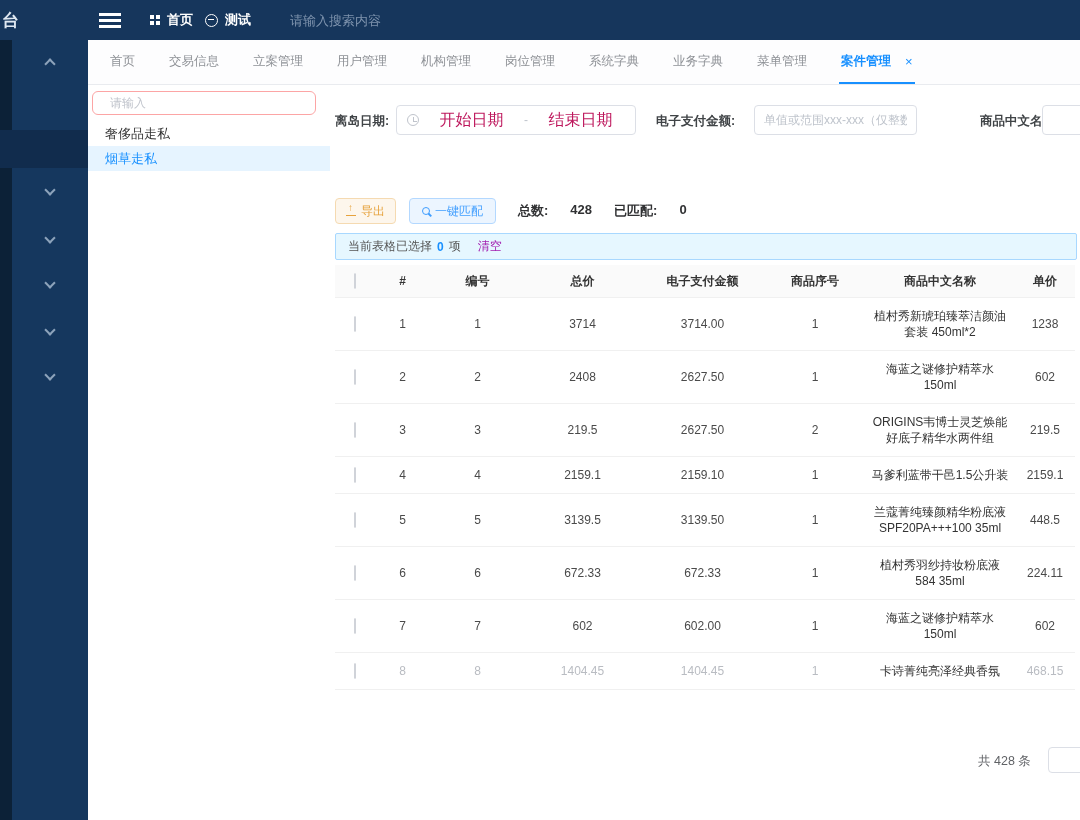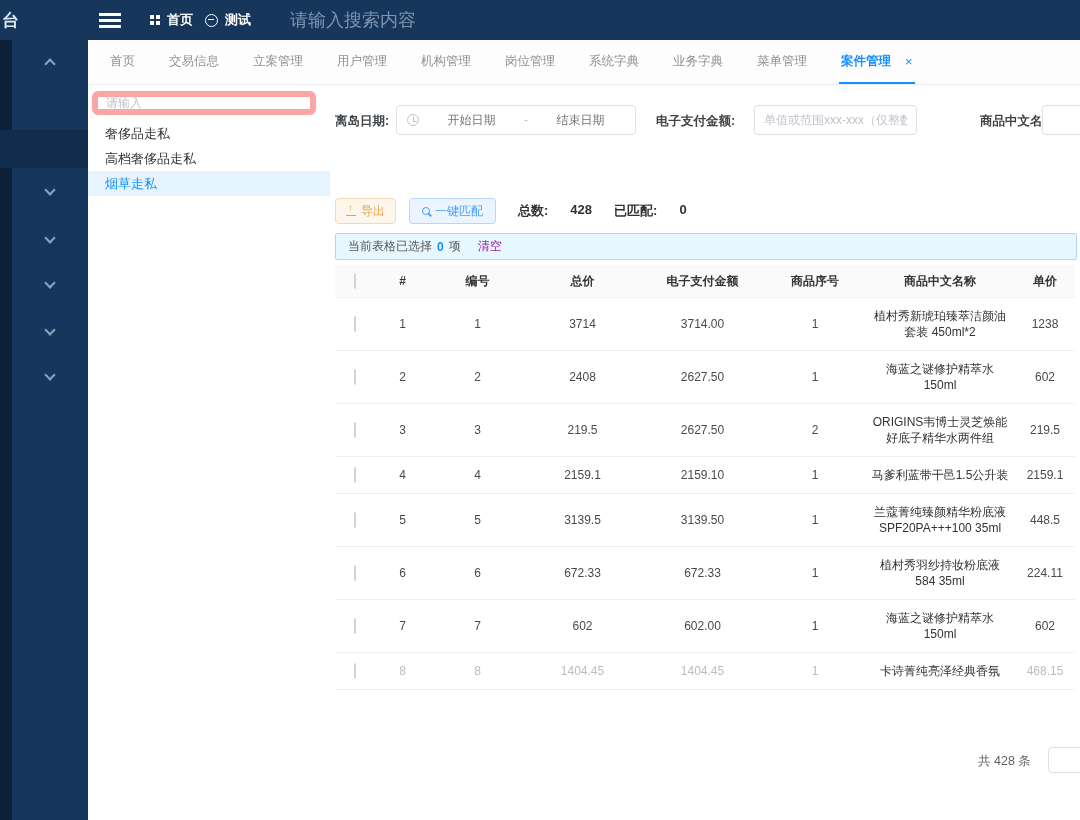--- a/index.html
+++ b/index.html
@@ -11,21 +11,21 @@
   #logo { position:absolute; left:2px; top:9px; color:#dfe8f2; font-size:17px; font-weight:bold; }
   .hb-ic { position:absolute; left:99px; top:13px; width:22px; height:2.5px; background:#fff; box-shadow:0 6px 0 #fff, 0 12px 0 #fff; cursor:pointer; }
   .tb-item { display:flex; align-items:center; gap:7px; color:#fff; font-size:13px; font-weight:bold; cursor:pointer; }
   #tb-home { position:absolute; left:150px; top:0; height:40px; }
   #tb-test { position:absolute; left:205px; top:0; height:40px; }
   .grid-ic { width:10px; height:10px; position:relative; }
   .grid-ic::before { content:""; position:absolute; left:0; top:0; width:4px; height:4px; background:#fff; box-shadow:6px 0 0 #fff, 0 6px 0 #fff, 6px 6px 0 #fff; }
   .mc-ic { width:13px; height:13px; border:1.5px solid #fff; border-radius:50%; position:relative; }
   .mc-ic::after { content:""; position:absolute; left:2px; top:4px; width:6px; height:1.5px; background:#fff; }
   #tb-search { position:absolute; left:290px; top:0; height:40px; display:flex; align-items:center; }
-  #tb-search input { background:transparent; border:none; outline:none; color:#e8eef5; font-size:18px; width:220px; font-family:inherit; }
+  #tb-search input { background:transparent; border:none; outline:none; color:#e8eef5; font-size:13px; width:220px; font-family:inherit; }
   #tb-search input::placeholder { color:#7f94ae; }
 
   
   #side-strip { position:absolute; left:0; top:40px; width:12px; height:780px; background:#0c2137; }
   #sidebar { position:absolute; left:12px; top:40px; width:76px; height:780px; background:#15375e; }
   #sb-selected { position:absolute; left:-12px; top:90px; width:88px; height:38px; background:#112c4d; }
   .chev { position:absolute; left:34px; width:8px; height:8px; border-right:2px solid #8da3bb; border-bottom:2px solid #8da3bb; cursor:pointer; }
   .chev.down { transform:rotate(45deg); }
   .chev.up   { transform:rotate(-135deg); }
 
@@ -33,35 +33,35 @@
   #content { position:absolute; left:88px; top:40px; width:992px; height:780px; background:#fff; overflow:hidden; }
 
   
   #tabbar { height:45px; border-bottom:1px solid #e9ebef; display:flex; align-items:stretch; padding-left:20px; gap:30px; background:#fdfdfe; }
   .tab { display:flex; align-items:center; gap:6px; font-size:12.5px; color:#8e9196; cursor:pointer; border-bottom:2px solid transparent; padding:0 2px; white-space:nowrap; }
   .tab.active { color:#1890ff; border-bottom-color:#1890ff; font-weight:bold;gap:14px; }
   .tab .close-x { font-size:13px; color:#1890ff; font-weight:normal; }
 
   
   #tree-panel { position:absolute; left:0; top:45px; width:242px; height:735px; }
-  #tree-search { position:absolute; left:4px; top:6px; width:224px; height:24px; border:6px solid #fca5a5; border-radius:6px; padding:0 8px; font-size:12px; color:#333; outline:none; font-family:inherit; }
+  #tree-search { position:absolute; left:4px; top:6px; width:224px; height:24px; border:1px solid #fca5a5; border-radius:6px; padding:0 17px; font-size:12px; color:#333; outline:none; font-family:inherit; }
   #tree-search::placeholder { color:#c0c4cc; }
   #tree-list { position:absolute; left:0; top:36px; width:242px; }
   .tree-item { height:25px; line-height:25px; padding-left:17px; font-size:13px; color:#333; cursor:pointer; white-space:nowrap; }
   .tree-item.selected { background:#e6f4ff; color:#1890ff; }
 
   
   #main-panel { position:absolute; left:242px; top:45px; width:750px; height:735px; overflow:hidden; }
   .flabel { font-size:12.5px; color:#404447; font-weight:bold; white-space:nowrap; }
   #filter-row { position:absolute; left:0; top:20px; width:750px; height:32px; }
   #date-label { position:absolute; left:5px; top:8px; }
   #date-box { position:absolute; left:66px; top:0; width:240px; height:30px; border:1px solid #dcdfe6; border-radius:4px; display:flex; align-items:center; padding:0 10px; gap:8px; background:#fff; cursor:text; }
   .clock-ic { width:12px; height:12px; border:1px solid #c0c4cc; border-radius:50%; position:relative; flex:none; }
   .clock-ic::after { content:""; position:absolute; left:5px; top:2px; width:3px; height:4px; border-left:1px solid #c0c4cc; border-bottom:1px solid #c0c4cc; }
-  .date-ph { font-size:12px; color:#737373; flex:1; text-align:center; }
+  .date-ph { font-size:16px; color:#be185d; flex:1; text-align:center; }
   .date-sep { font-size:12px; color:#bfc4cc; }
   #pay-label { position:absolute; left:326px; top:8px; }
   #pay-input { position:absolute; left:424px; top:0; width:163px; height:30px; border:1px solid #dcdfe6; border-radius:4px; padding:0 9px; font-size:12px; outline:none; font-family:inherit; }
   #pay-input::placeholder { color:#bfc4cc; }
   #prod-label { position:absolute; left:650px; top:8px; }
   #prod-input { position:absolute; left:712px; top:0; width:70px; height:30px; border:1px solid #dcdfe6; border-radius:4px; padding:0 9px; font-size:12px; outline:none; font-family:inherit; }
 
   
   #toolbar { position:absolute; left:0; top:112px; width:750px; height:28px; display:flex; align-items:center; }
   #btn-export { margin-left:5px; height:26px; padding:0 10px; background:#fdf6ec; border:1px solid #f5dab1; border-radius:4px; color:#e6a23c; font-size:12px; display:flex; align-items:center; gap:5px; cursor:pointer; font-family:inherit; }
@@ -156,21 +156,20 @@
       <div class="tab active">
         <span>案件管理</span>
         <span class="close-x">×</span>
       </div>
     </div>
 
   <div id="tree-panel">
     <input id="tree-search" type="text" placeholder="请输入" style="">
     <div id="tree-list">
         <div class="tree-item">奢侈品走私</div>
-        <div class="tree-item">高档奢侈品走私</div>
         <div class="tree-item selected">烟草走私</div>
       </div>
   </div>
 
   <div id="main-panel">
 
     <div id="filter-row">
       <span id="date-label" class="flabel">离岛日期:</span>
       <div id="date-box">
         <span class="clock-ic"></span>

